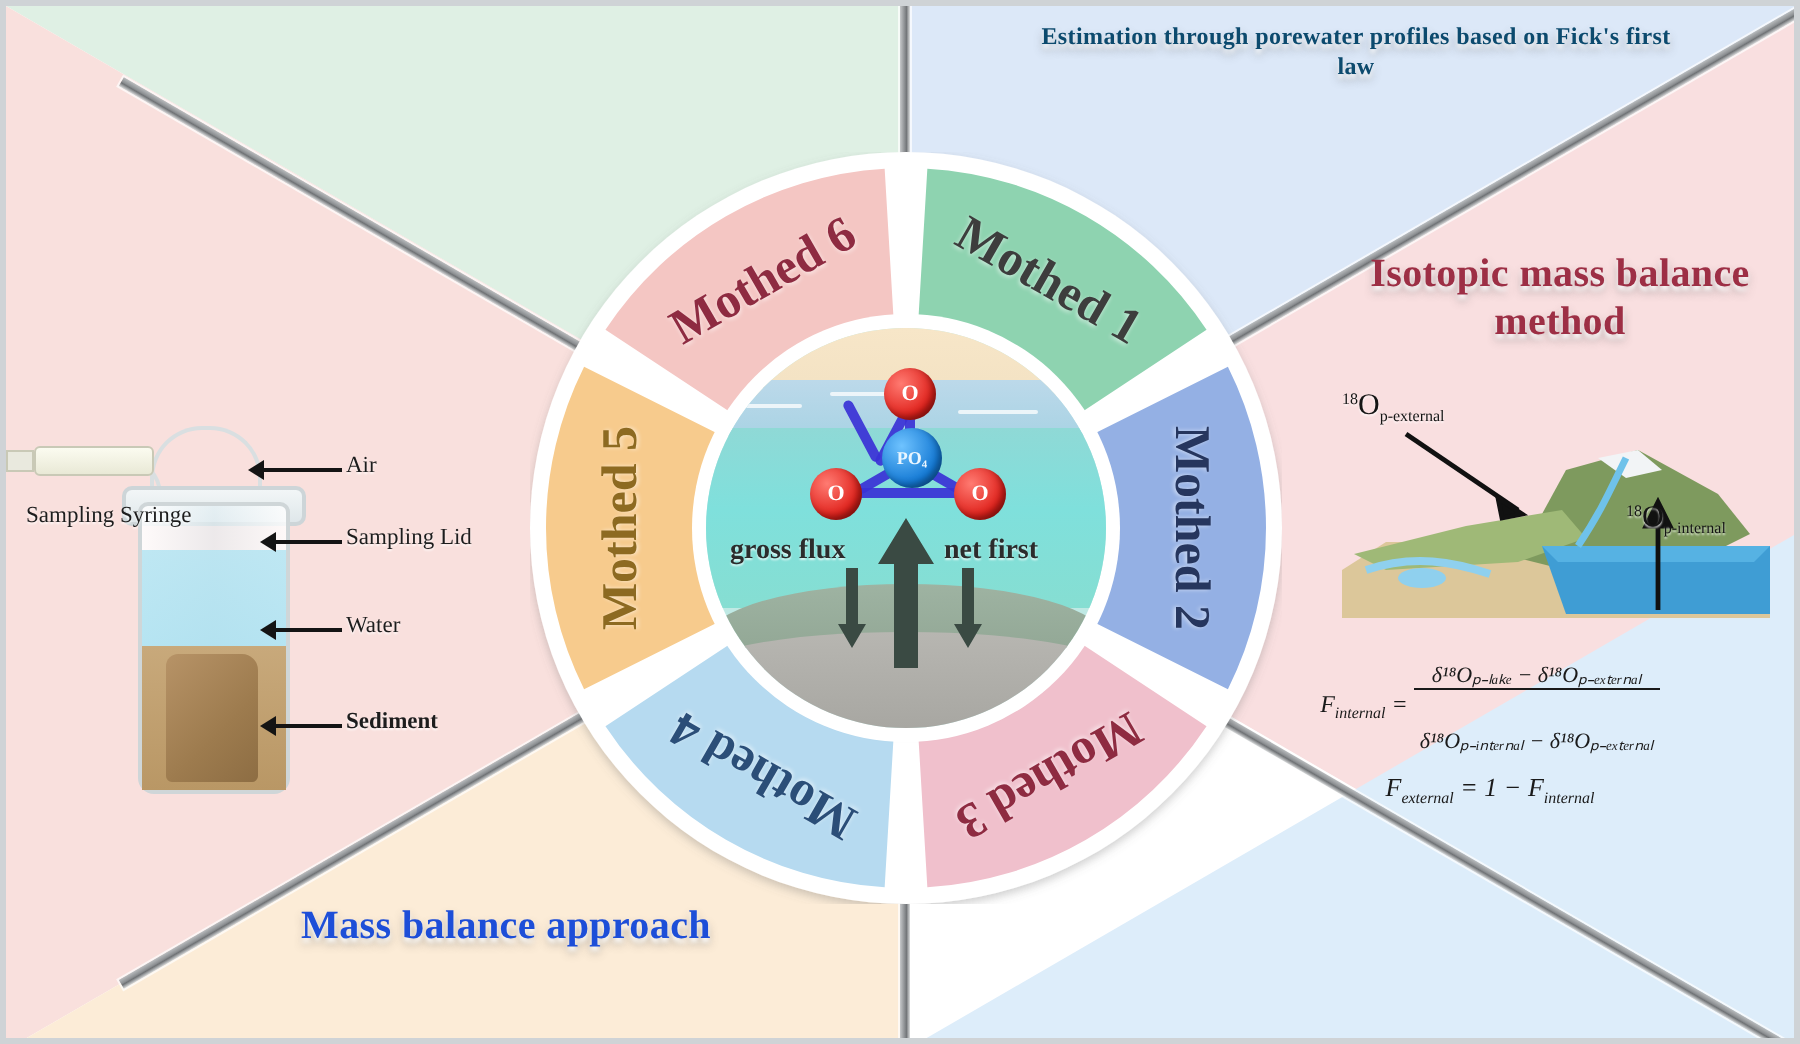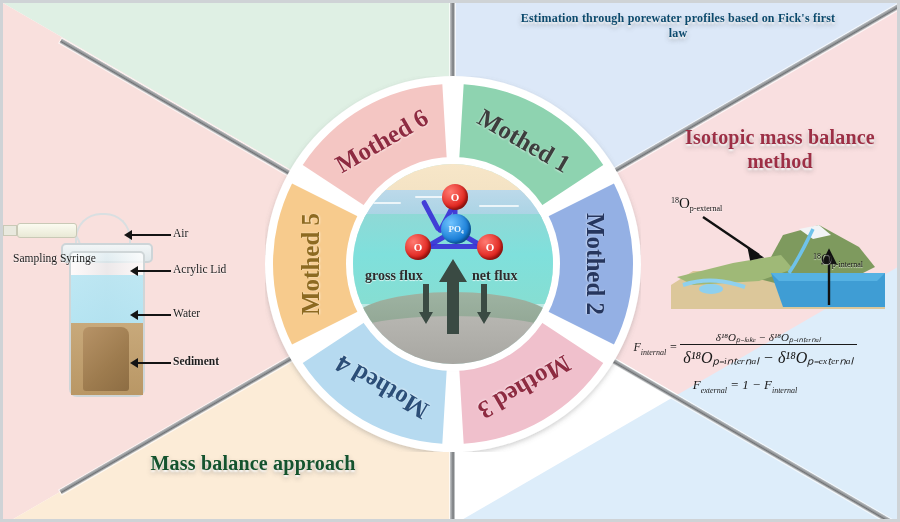--- a/index.html
+++ b/index.html
@@ -62,21 +62,21 @@
   
   .caption{
     position:absolute;text-align:center;font-weight:bold;
     line-height:1.22;letter-spacing:.2px;
     text-shadow:0 2px 2px rgba(255,255,255,.95), 0 3px 5px rgba(90,90,90,.45);
   }
   #cap-top-left{left:92px;top:14px;width:310px;font-size:20px;color:#3e6b56;}
   #cap-top-right{left:510px;top:8px;width:330px;font-size:12px;color:#0c4a6e;}
   #cap-left{left:10px;top:108px;width:230px;font-size:20px;color:#9d2f45;}
   #cap-right{left:668px;top:122px;width:218px;font-size:20px;color:#9d2f45;}
-  #cap-bottom-left{left:120px;top:448px;width:260px;font-size:20px;color:#14532d;}
+  #cap-bottom-left{left:120px;top:448px;width:260px;font-size:20px;color:#1d4ed8;}
   #cap-bottom-right{left:520px;top:448px;width:320px;font-size:20px;color:#2e5f93;}
 
   
   #wheel{position:absolute;left:262px;top:73px;width:376px;height:376px;}
   #wheel svg{display:block;}
   .seg-label{
     font-family:"Liberation Serif", serif;
     font-weight:bold;font-size:25px;
     text-shadow:0 1px 2px rgba(255,255,255,.6);
   }
@@ -149,21 +149,21 @@
     text-shadow:0 1px 1px rgba(255,255,255,.8);}
   .iso-lbl sup{font-size:8px;}
   .iso-lbl sub{font-size:8px;}
 
   
   #formula-block{position:absolute;left:620px;top:326px;width:244px;
     font-family:"Liberation Serif",serif;color:#1a1a1a;text-align:center;}
   .frm{font-style:italic;}
   .frac{display:inline-block;vertical-align:middle;text-align:center;}
   .frac .num{display:block;padding:0 3px;font-size:11px;}
-  .frac .den{display:block;border-top:1.3px solid #1a1a1a;padding:1px 3px 0;font-size:16px;}
+  .frac .den{display:block;border-top:1.3px solid #1a1a1a;padding:17px 3px 0;font-size:11px;}
   #formula-1{font-size:12px;white-space:nowrap;}
   #formula-2{font-size:13px;margin-top:9px;}
   sub.sb{font-size:8px;vertical-align:sub;}
 </style>
 </head>
 <body>
 
 <div id="stage">
 
   <div class="q q-tl"></div>
@@ -231,21 +231,21 @@
       <div class="bond" style="left:52px;top:16px;width:32px;transform:rotate(90deg);transform-origin:0 50%;"></div>
       <div class="bond" style="left:52px;top:46px;width:30px;transform:rotate(150deg);transform-origin:0 50%;"></div>
       <div class="bond" style="left:52px;top:46px;width:30px;transform:rotate(30deg);transform-origin:0 50%;"></div>
       <div class="atomO" style="left:39px;top:2px;">O</div>
       <div class="atomO" style="left:2px;top:52px;">O</div>
       <div class="atomO" style="left:74px;top:52px;">O</div>
       <div class="atomP">PO₄</div>
     </div>
 
     <div class="flux-label" id="gross-flux-label">gross flux</div>
-    <div class="flux-label" id="net-flux-label">net flux</div>
+    <div class="flux-label" id="net-flux-label">net first</div>
 
     <svg style="position:absolute;left:0;top:0;" width="200" height="200" aria-hidden="true">
       <g fill="#3a4a43">
         <polygon points="100,95 114,118 106,118 106,170 94,170 94,118 86,118"></polygon>
         <polygon points="70,120 76,120 76,148 80,148 73,160 66,148 70,148"></polygon>
         <polygon points="128,120 134,120 134,148 138,148 131,160 124,148 128,148"></polygon>
       </g>
     </svg>
   </div>
 
@@ -257,21 +257,21 @@
     <div class="lid"></div>
     <div class="tube">
       <div class="tube-water"></div>
       <div class="tube-sed">
         <div class="tube-sed-core"></div>
       </div>
     </div>
 
     <div class="lbl" style="left:2px;top:2px;margin-top:47px;">Sampling Syringe</div>
     <div class="lbl" style="left:162px;top:24px;">Air</div>
-    <div class="lbl" style="left:162px;top:60px;">Acrylic Lid</div>
+    <div class="lbl" style="left:162px;top:60px;">Sampling Lid</div>
     <div class="lbl" style="left:162px;top:104px;">Water</div>
     <div class="lbl" style="left:162px;top:152px;font-weight:bold;">Sediment</div>
 
     <div class="arrow-line" style="left:120px;top:31px;width:40px;"></div>
     <div class="arrow-line" style="left:126px;top:67px;width:34px;"></div>
     <div class="arrow-line" style="left:126px;top:111px;width:34px;"></div>
     <div class="arrow-line" style="left:126px;top:159px;width:34px;"></div>
   </div>
 
   <div id="isotope-illustration">
@@ -298,21 +298,21 @@
     <div class="iso-lbl" style="left:150px;top:62px;">
       <sup>18</sup><span style="font-size:15px;">O</span><sub>p-internal</sub>
     </div>
   </div>
 
   <div id="formula-block">
     <div id="formula-1" class="frm">
       <span>F</span><sub class="sb">internal</sub>
       <span>=</span>
       <span class="frac">
-        <span class="num">δ¹⁸Oₚ₋ₗₐₖₑ − δ¹⁸Oₚ₋ᵢₙₜₑᵣₙₐₗ</span>
+        <span class="num">δ¹⁸Oₚ₋ₗₐₖₑ − δ¹⁸Oₚ₋ₑₓₜₑᵣₙₐₗ</span>
         <span class="den">δ¹⁸Oₚ₋ᵢₙₜₑᵣₙₐₗ − δ¹⁸Oₚ₋ₑₓₜₑᵣₙₐₗ</span>
       </span>
     </div>
     <div id="formula-2" class="frm">
       <span>F</span><sub class="sb">external</sub>
       <span>= 1 − F</span><sub class="sb">internal</sub>
     </div>
   </div>
 </div>
 

